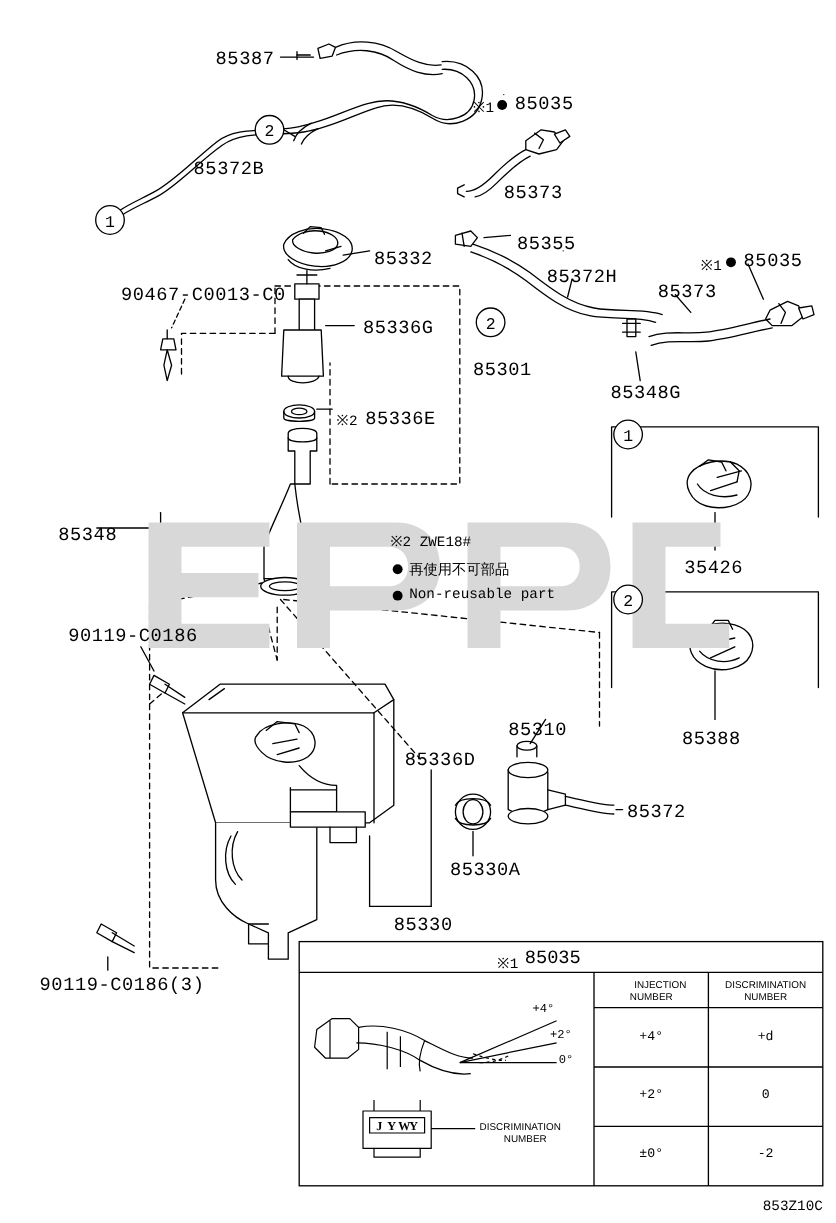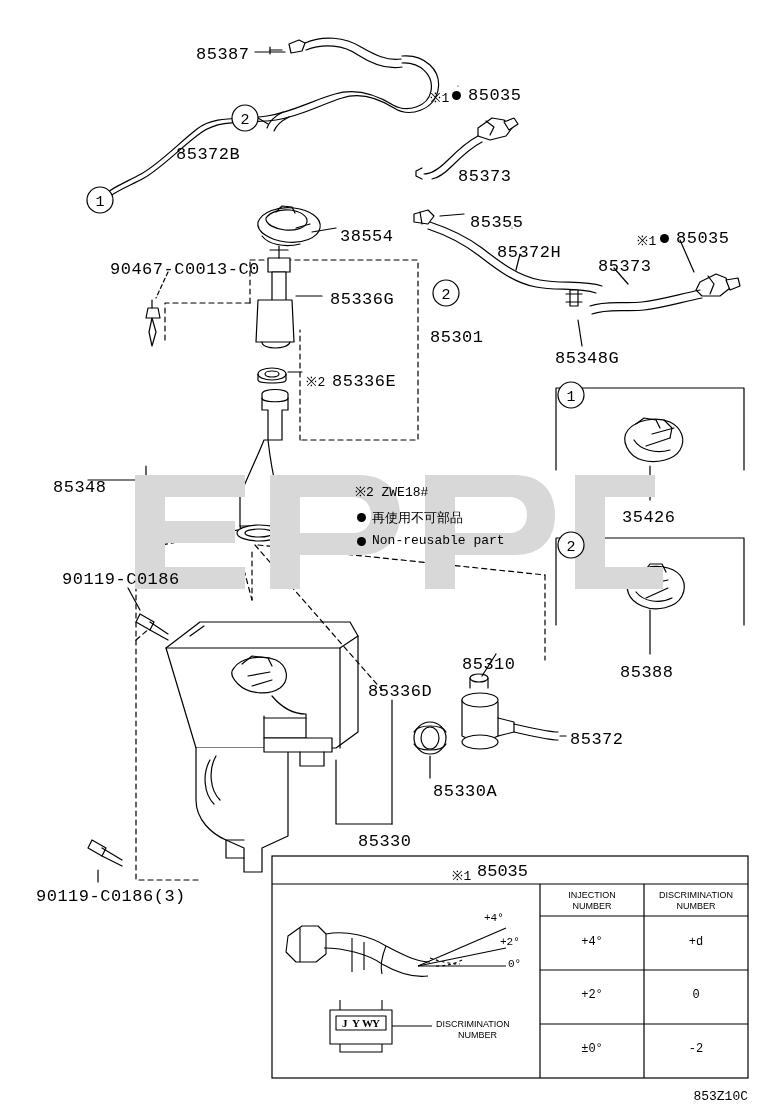--- a/index.html
+++ b/index.html
@@ -310,21 +310,21 @@
 
 <div class="lbl" style="left:196px; top:45px;">85387</div>
 
 <div class="lbl small" style="left:430px; top:88px;">※1</div>
 <div class="bullet" style="left:452px; top:91px;"></div>
 <div class="lbl" style="left:468px; top:86px;">85035</div>
 
 <div class="lbl" style="left:176px; top:145px;">85372B</div>
 <div class="lbl" style="left:458px; top:167px;">85373</div>
 <div class="lbl" style="left:470px; top:213px;">85355</div>
-<div class="lbl" style="left:340px; top:227px;">38554</div>
+<div class="lbl" style="left:340px; top:227px;">85332</div>
 <div class="lbl" style="left:497px; top:243px;">85372H</div>
 
 <div class="lbl small" style="left:637px; top:231px;">※1</div>
 <div class="bullet" style="left:660px; top:234px;"></div>
 <div class="lbl" style="left:676px; top:229px;">85035</div>
 
 <div class="lbl" style="left:598px; top:257px;">85373</div>
 <div class="lbl" style="left:110px; top:260px;">90467-C0013-C0</div>
 <div class="lbl" style="left:330px; top:290px;">85336G</div>
 <div class="lbl" style="left:430px; top:328px;">85301</div>
@@ -333,21 +333,21 @@
 <div class="lbl small" style="left:306px; top:372px;">※2</div>
 <div class="lbl" style="left:332px; top:372px;">85336E</div>
 
 <div class="lbl" style="left:53px; top:478px;">85348</div>
 <div class="lbl" style="left:622px; top:508px;">35426</div>
 <div class="lbl" style="left:62px; top:570px;">90119-C0186</div>
 <div class="lbl" style="left:620px; top:663px;">85388</div>
 <div class="lbl" style="left:462px; top:655px;">85310</div>
 <div class="lbl" style="left:368px; top:682px;">85336D</div>
 <div class="lbl" style="left:570px; top:730px;">85372</div>
-<div class="lbl" style="left:409px; top:782px;margin-left:24px;">85330A</div>
+<div class="lbl" style="left:409px; top:782px;">85330A</div>
 <div class="lbl" style="left:358px; top:832px;">85330</div>
 <div class="lbl" style="left:36px; top:887px;">90119-C0186(3)</div>
 
 <svg class="diagram" viewBox="0 0 760 1112" style="pointer-events:none;">
   <g fill="#fff" stroke="#000" stroke-width="1.2">
     <circle cx="245" cy="118" r="13"></circle>
     <circle cx="100" cy="200" r="13"></circle>
     <circle cx="446" cy="293" r="13"></circle>
     <circle cx="571" cy="395" r="13"></circle>
     <circle cx="571" cy="545" r="13"></circle>
@@ -403,21 +403,21 @@
     <text x="342" y="1027">J</text>
       <text x="352" y="1027">Y</text>
       <text x="362" y="1027">W</text>
       <text x="372" y="1027">Y</text>
   </g>
 </svg>
 
 <div class="lbl small" style="left:452px; top:866px;">※1</div>
 <div class="tbl-title" style="left:477px; top:862px;">85035</div>
 
-<div class="tbl-cell" style="left:540px; top:890px; width:104px;">INJECTION</div>
+<div class="tbl-cell" style="left:540px; top:890px; width:84px;text-align:right;">INJECTION</div>
 <div class="tbl-cell" style="left:540px; top:901px; width:104px;">NUMBER</div>
 <div class="tbl-cell" style="left:644px; top:890px; width:104px;">DISCRIMINATION</div>
 <div class="tbl-cell" style="left:644px; top:901px; width:104px;">NUMBER</div>
 
 <div class="tbl-val" style="left:540px; top:935px; width:104px;">+4°</div>
 <div class="tbl-val" style="left:644px; top:935px; width:104px;">+d</div>
 <div class="tbl-val" style="left:540px; top:988px; width:104px;">+2°</div>
 <div class="tbl-val" style="left:644px; top:988px; width:104px;">0</div>
 <div class="tbl-val" style="left:540px; top:1042px; width:104px;">±0°</div>
 <div class="tbl-val" style="left:644px; top:1042px; width:104px;">-2</div>

